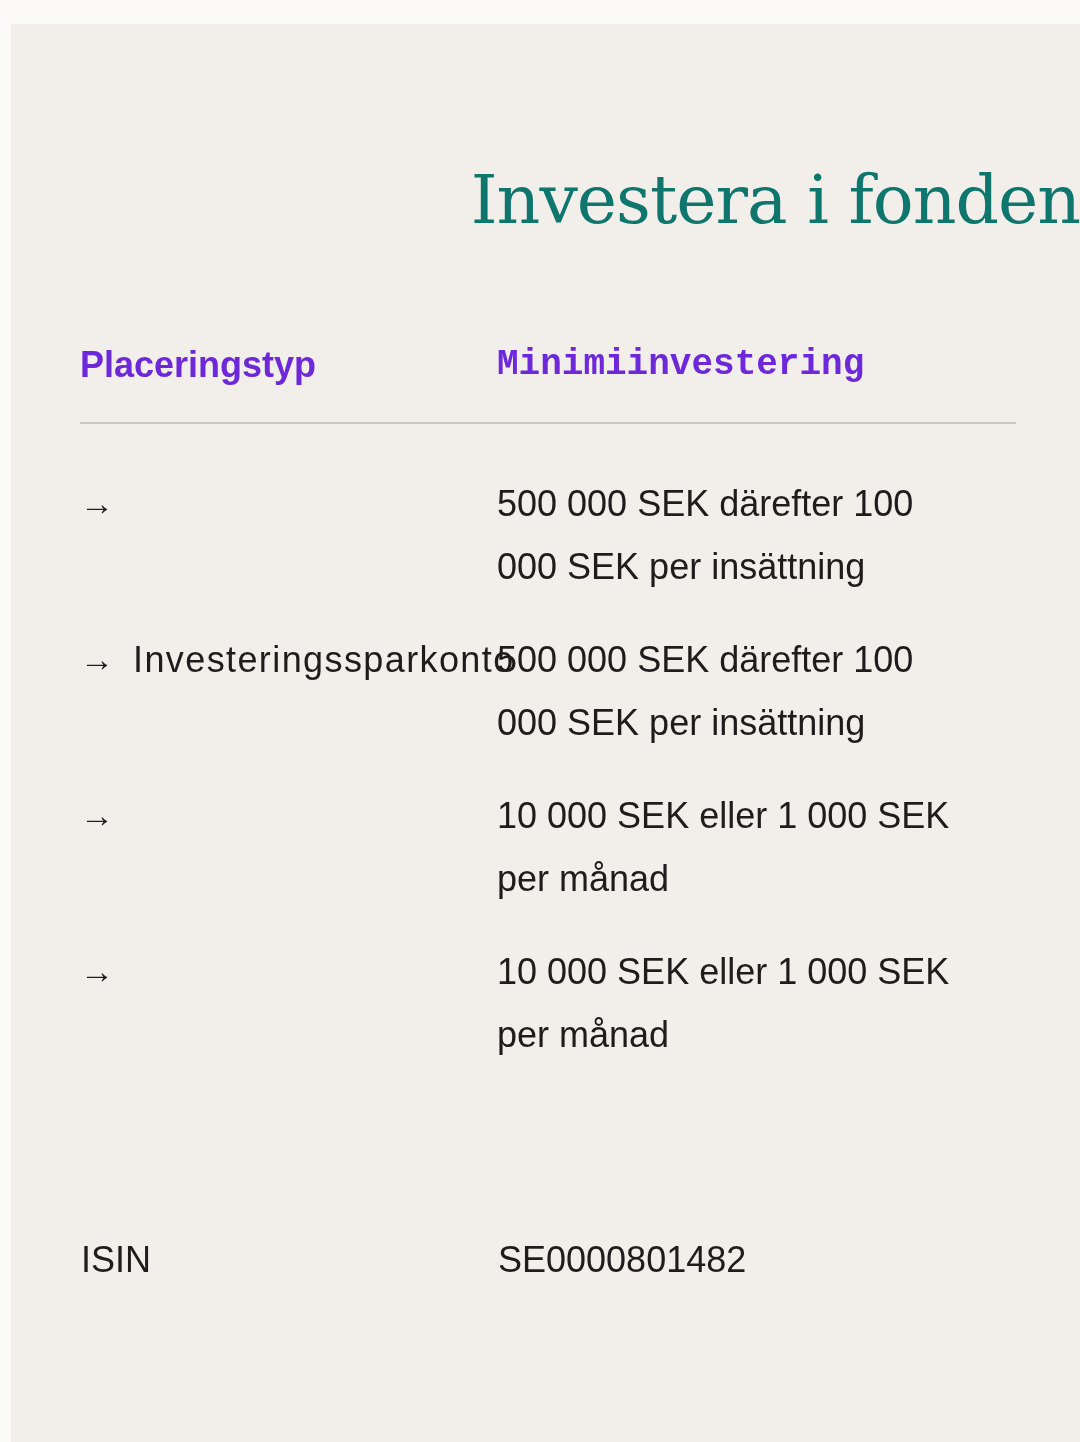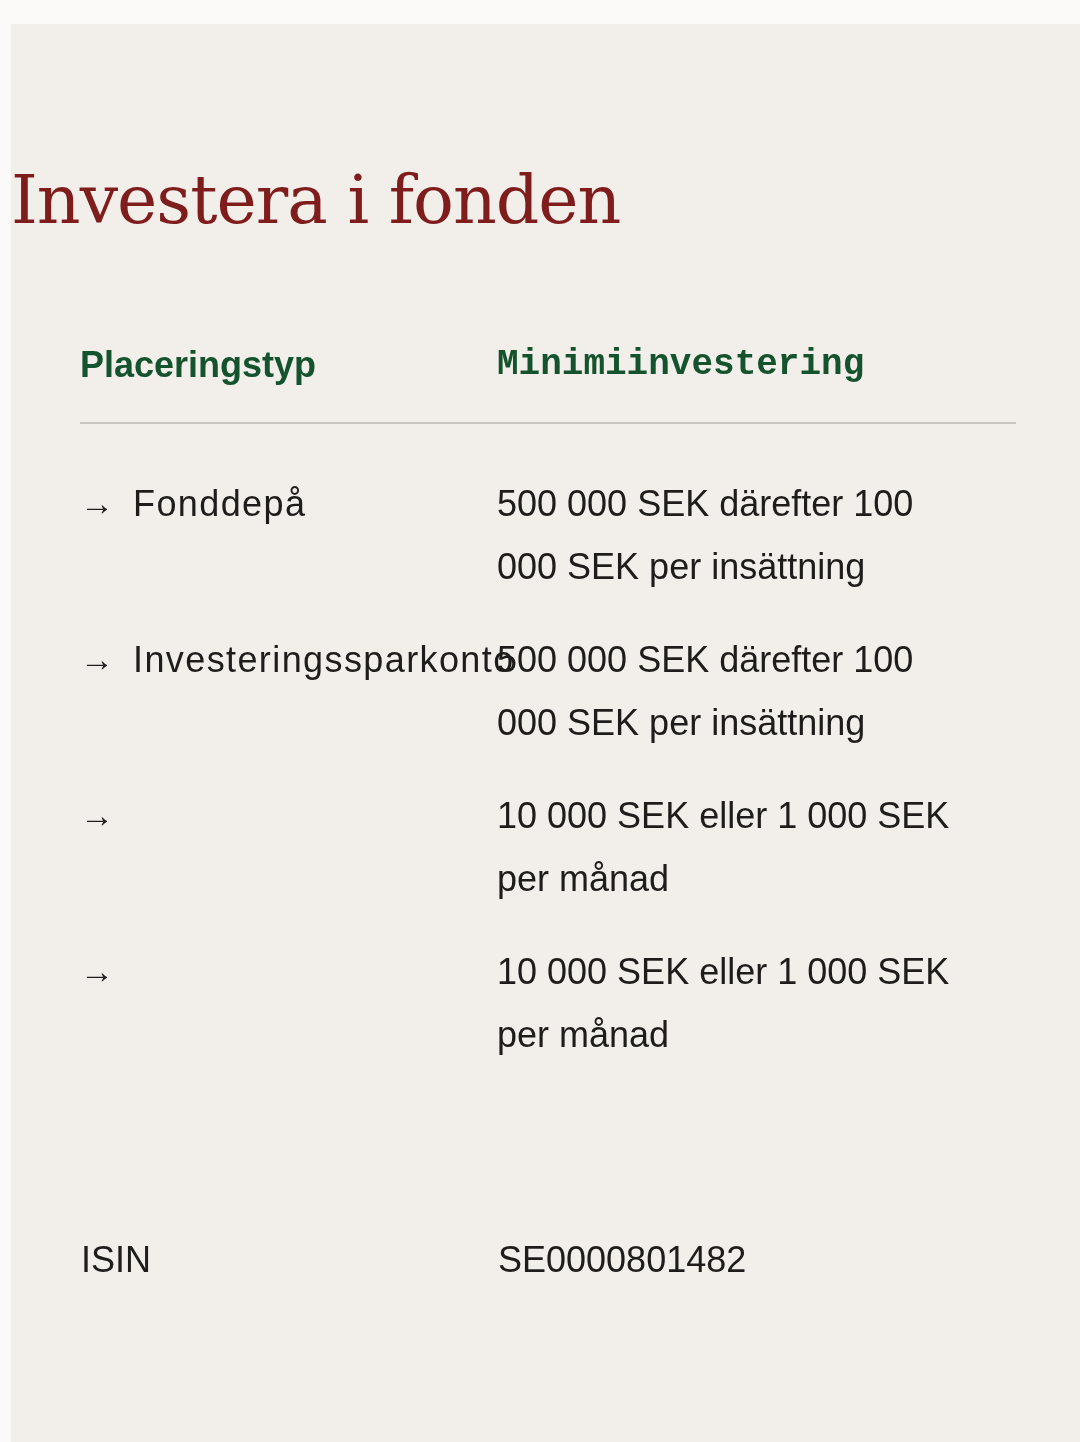--- a/index.html
+++ b/index.html
@@ -14,33 +14,33 @@
     position: absolute;
     left: 11px; top: 24px; right: 0; bottom: 0;
     background: #f2efeb;
   }
   .page-title {
     font-family: "DejaVu Serif", serif;
     font-weight: 400;
     font-size: 68px;
     line-height: 1.18;
     letter-spacing: -1px;
-    text-align: left;
+    text-align: right;
     margin-top: 136px;
-    color: #7f1d1d;
+    color: #0f766e;
   }
   .table {
     margin: 104px 64px 0 69px;
   }
   .thead {
     display: flex;
     font-weight: 700;
     font-size: 36px;
     line-height: 1.15;
-    color: #14532d;
+    color: #6d28d9;
   }
   .thead .col1 { width: 417px; flex: none; }
   .thead .col2 { width: 470px; flex: none; font-family: Liberation Mono, monospace; }
   .divider {
     height: 2px;
     background: #c9c5c1;
     border: none;
     margin-top: 36px;
   }
   .rows {
@@ -101,21 +101,20 @@
       <div class="col2">Minimiinvestering</div>
     </div>
 
     <hr class="divider">
 
     <div class="rows">
 
       <div class="row">
         <a class="row-link">
           <span class="arrow-icon">→</span>
-          <span class="row-label">Fonddepå</span>
         </a>
         <div class="row-value">500 000 SEK därefter 100 000 SEK per insättning</div>
       </div>
 
       <div class="row">
         <a class="row-link">
           <span class="arrow-icon">→</span>
           <span class="row-label">Investeringssparkonto</span>
         </a>
         <div class="row-value">500 000 SEK därefter 100 000 SEK per insättning</div>

